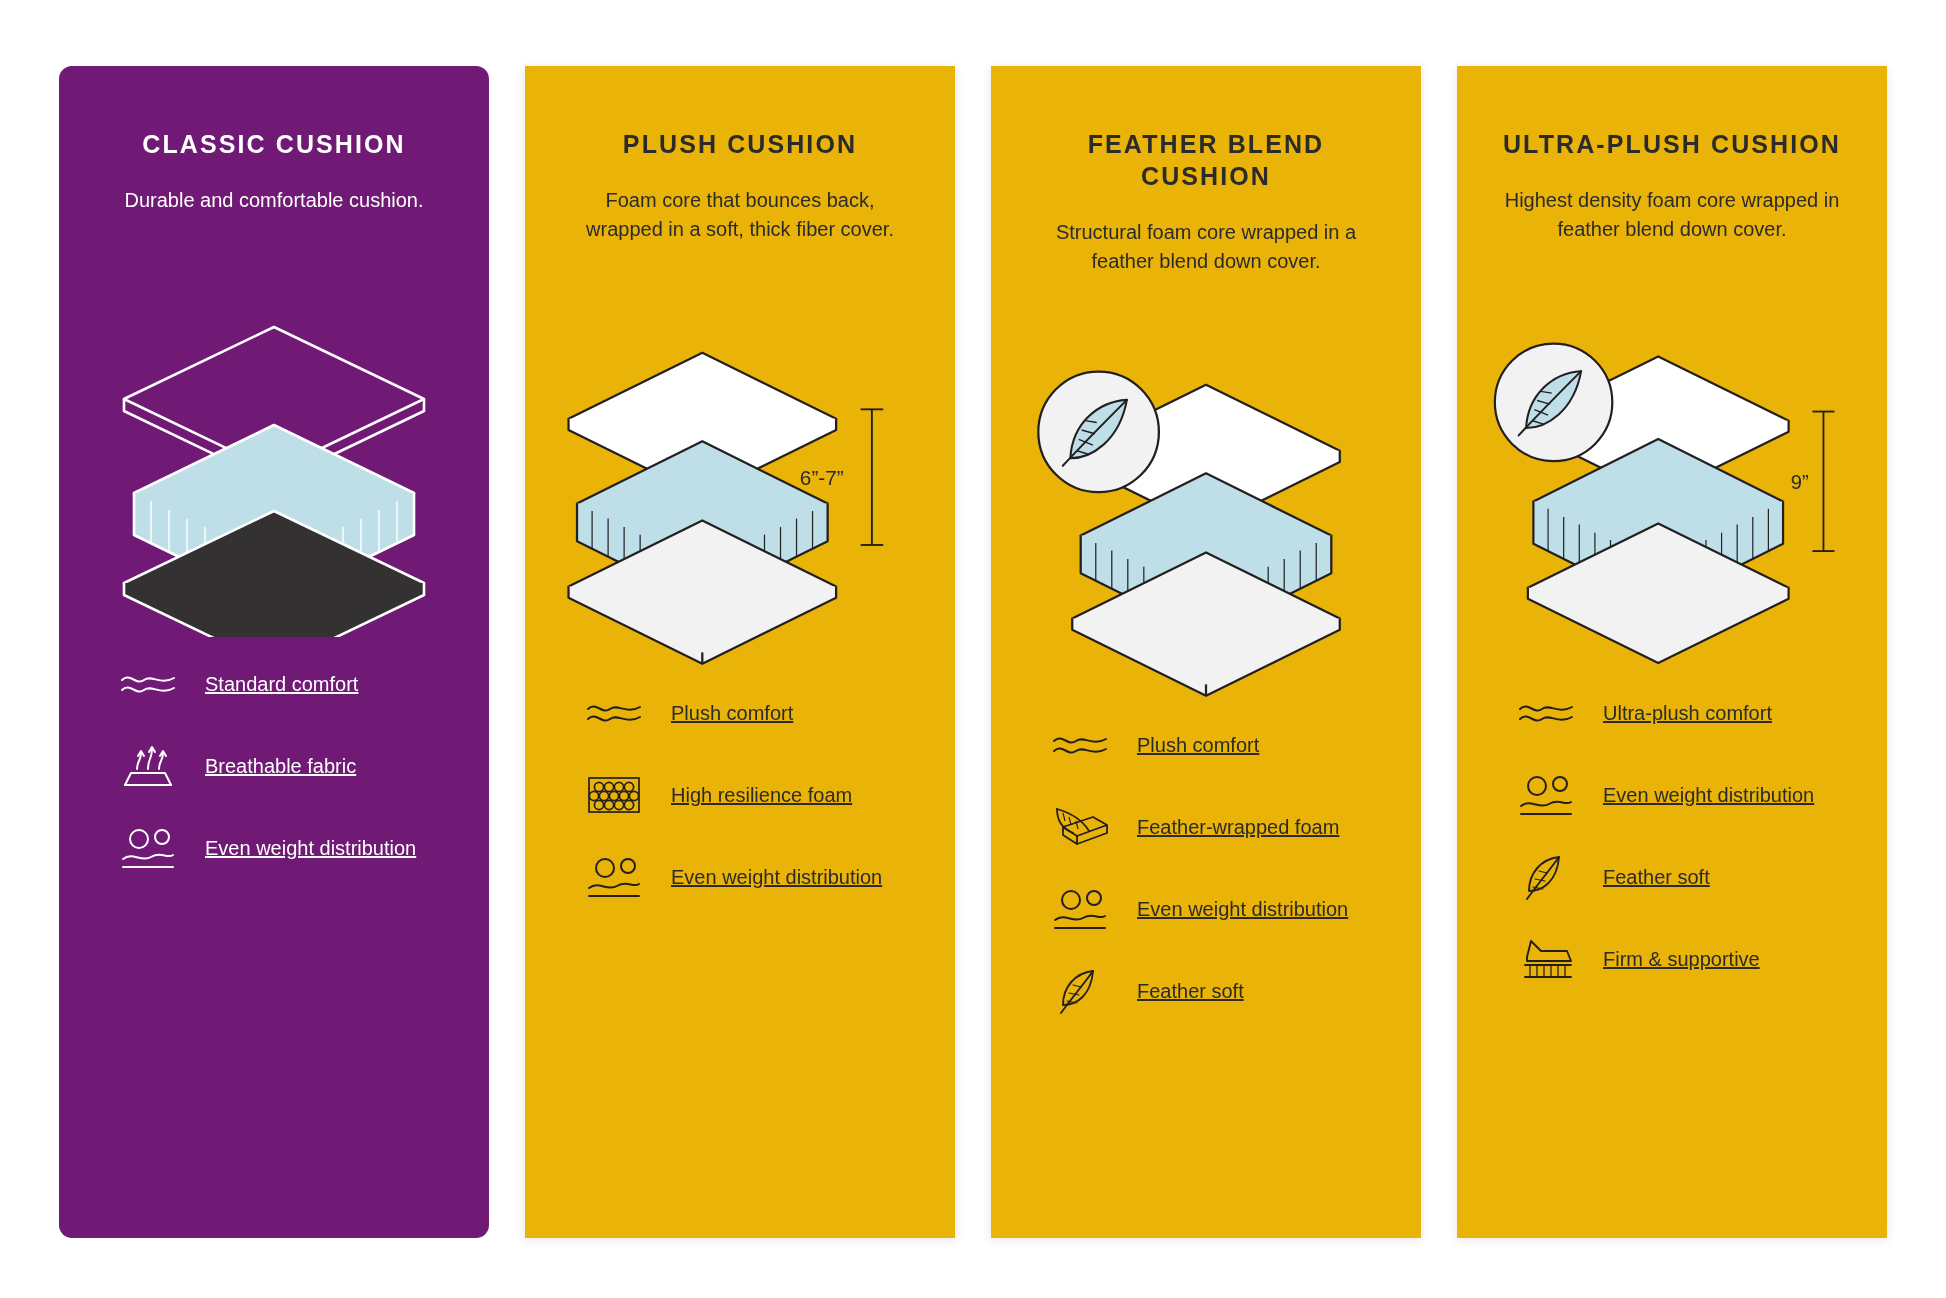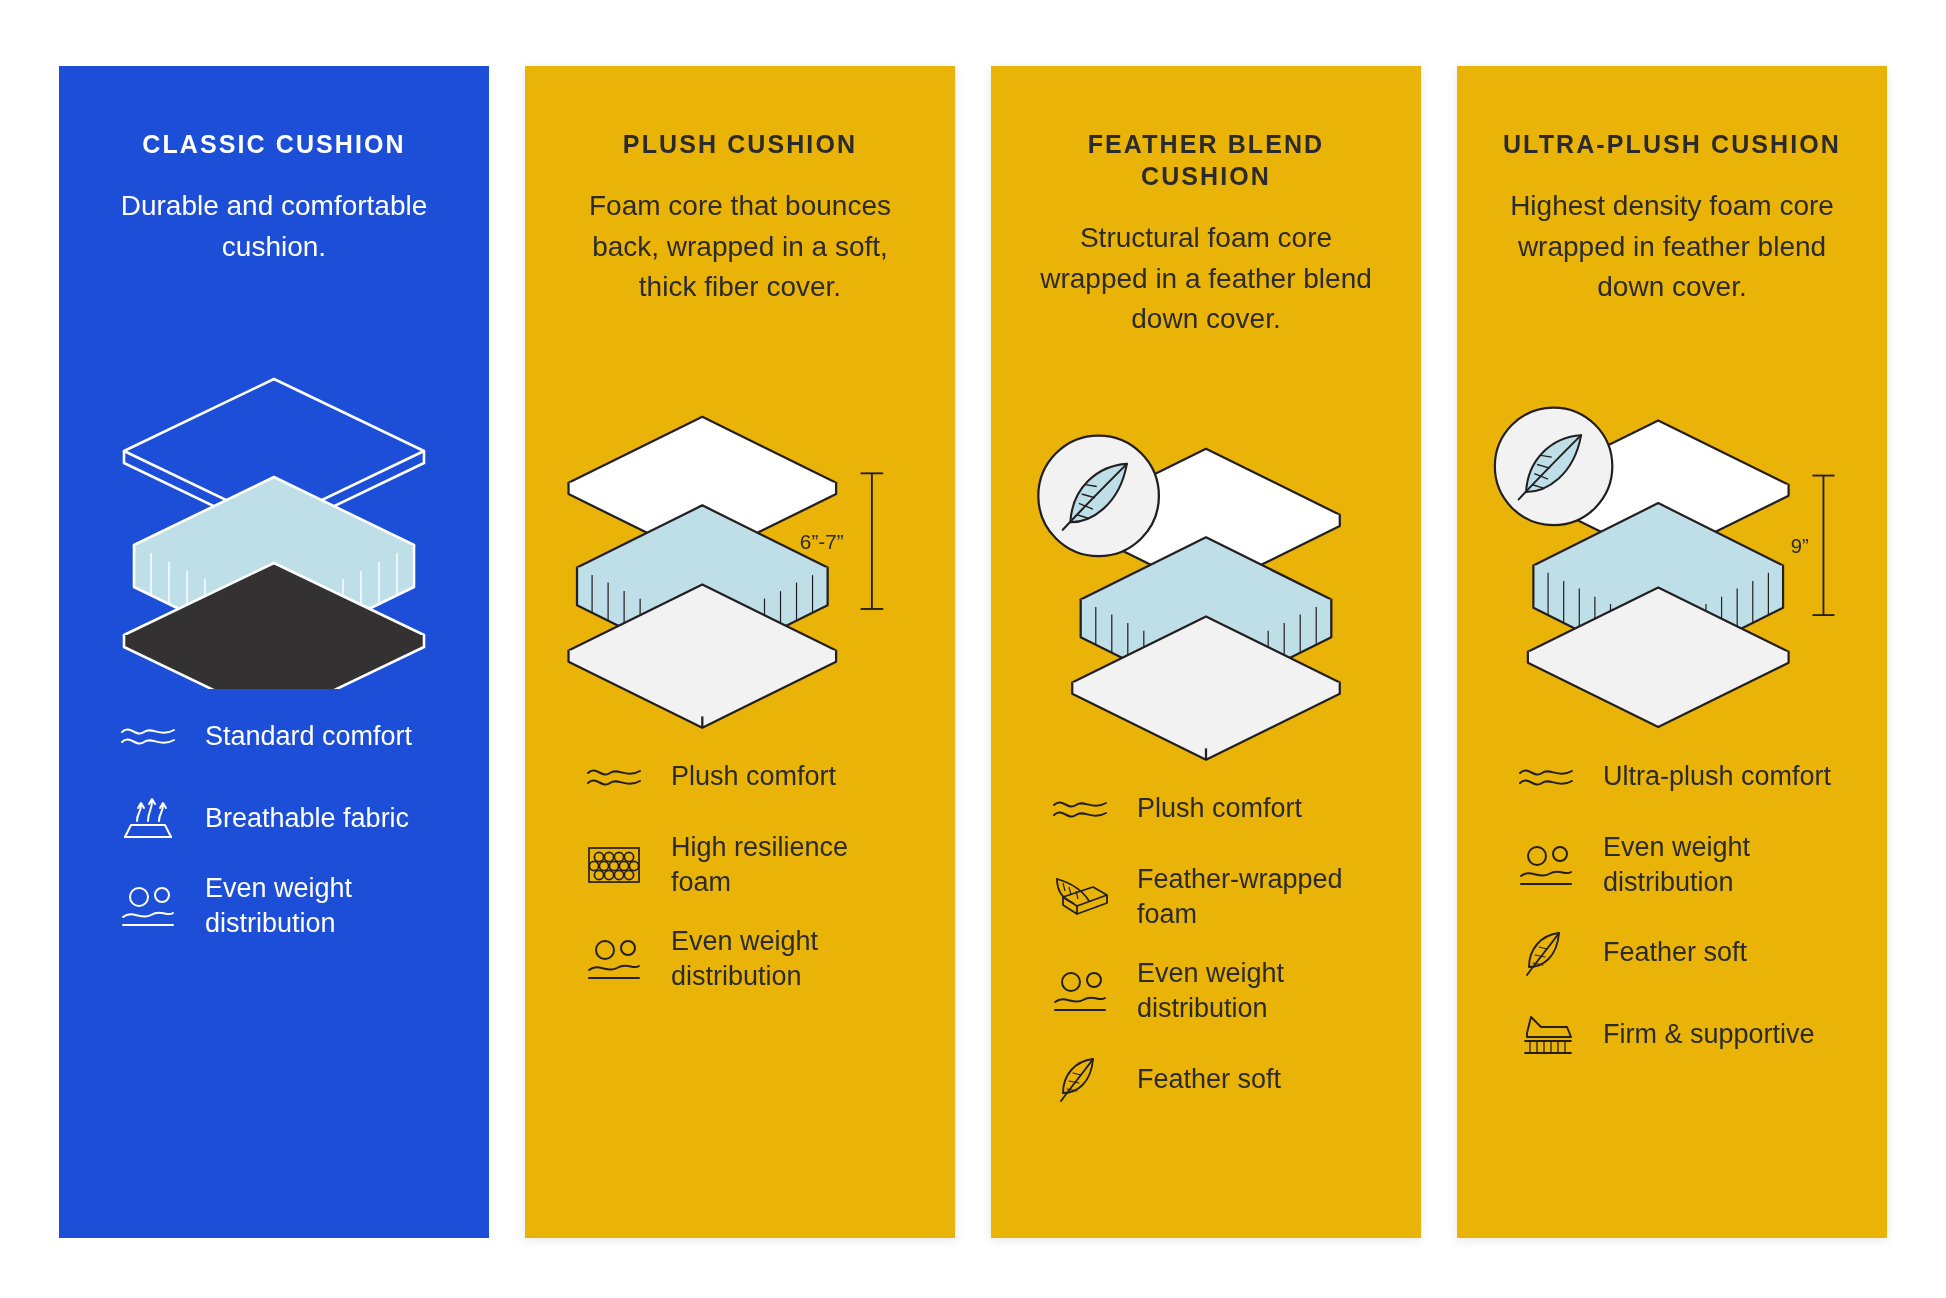--- a/index.html
+++ b/index.html
@@ -21,40 +21,41 @@
   }
   .card{
     width:430px;
     height:1172px;
     box-sizing:border-box;
     padding:62px 36px 0 36px;
     position:relative;
     box-shadow:0 2px 10px rgba(0,0,0,.10);
   }
   .card.dark{
-    background:#1d4ed8;
+    background:#701a75;
     color:#ffffff;
     box-shadow:none;
+    border-radius:13px;
   }
   .card.light{
     background:#eab308;
     color:#2b2b2b;
   }
   .card-title{
     text-align:center;
     font-size:25px;
     font-weight:bold;
     letter-spacing:2.1px;
     line-height:1.28;
     margin:0 0 26px 0;
     text-transform:uppercase;
   }
   .card-desc{
     text-align:center;
-    font-size:28px;
+    font-size:20px;
     line-height:1.45;
     margin:0;
     padding:0 8px;
   }
   .hero{
     position:relative;
     height:400px;
     margin-top:22px;
     display:flex;
     align-items:flex-end;
@@ -71,22 +72,23 @@
     gap:26px;
     margin-bottom:24px;
     min-height:58px;
   }
   .feature .ficon{
     flex:0 0 auto;
     width:62px;height:56px;
     display:flex;align-items:center;justify-content:center;
   }
   .feature .flabel{
-    font-size:27px;
+    font-size:20px;
     line-height:1.3;
+    text-decoration:underline;
   }
 </style>
 </head>
 <body>
 
 <div class="board">
 
   <div class="card dark">
     <div class="card-title">CLASSIC CUSHION</div>
     <div class="card-desc">Durable and comfortable cushion.</div>

